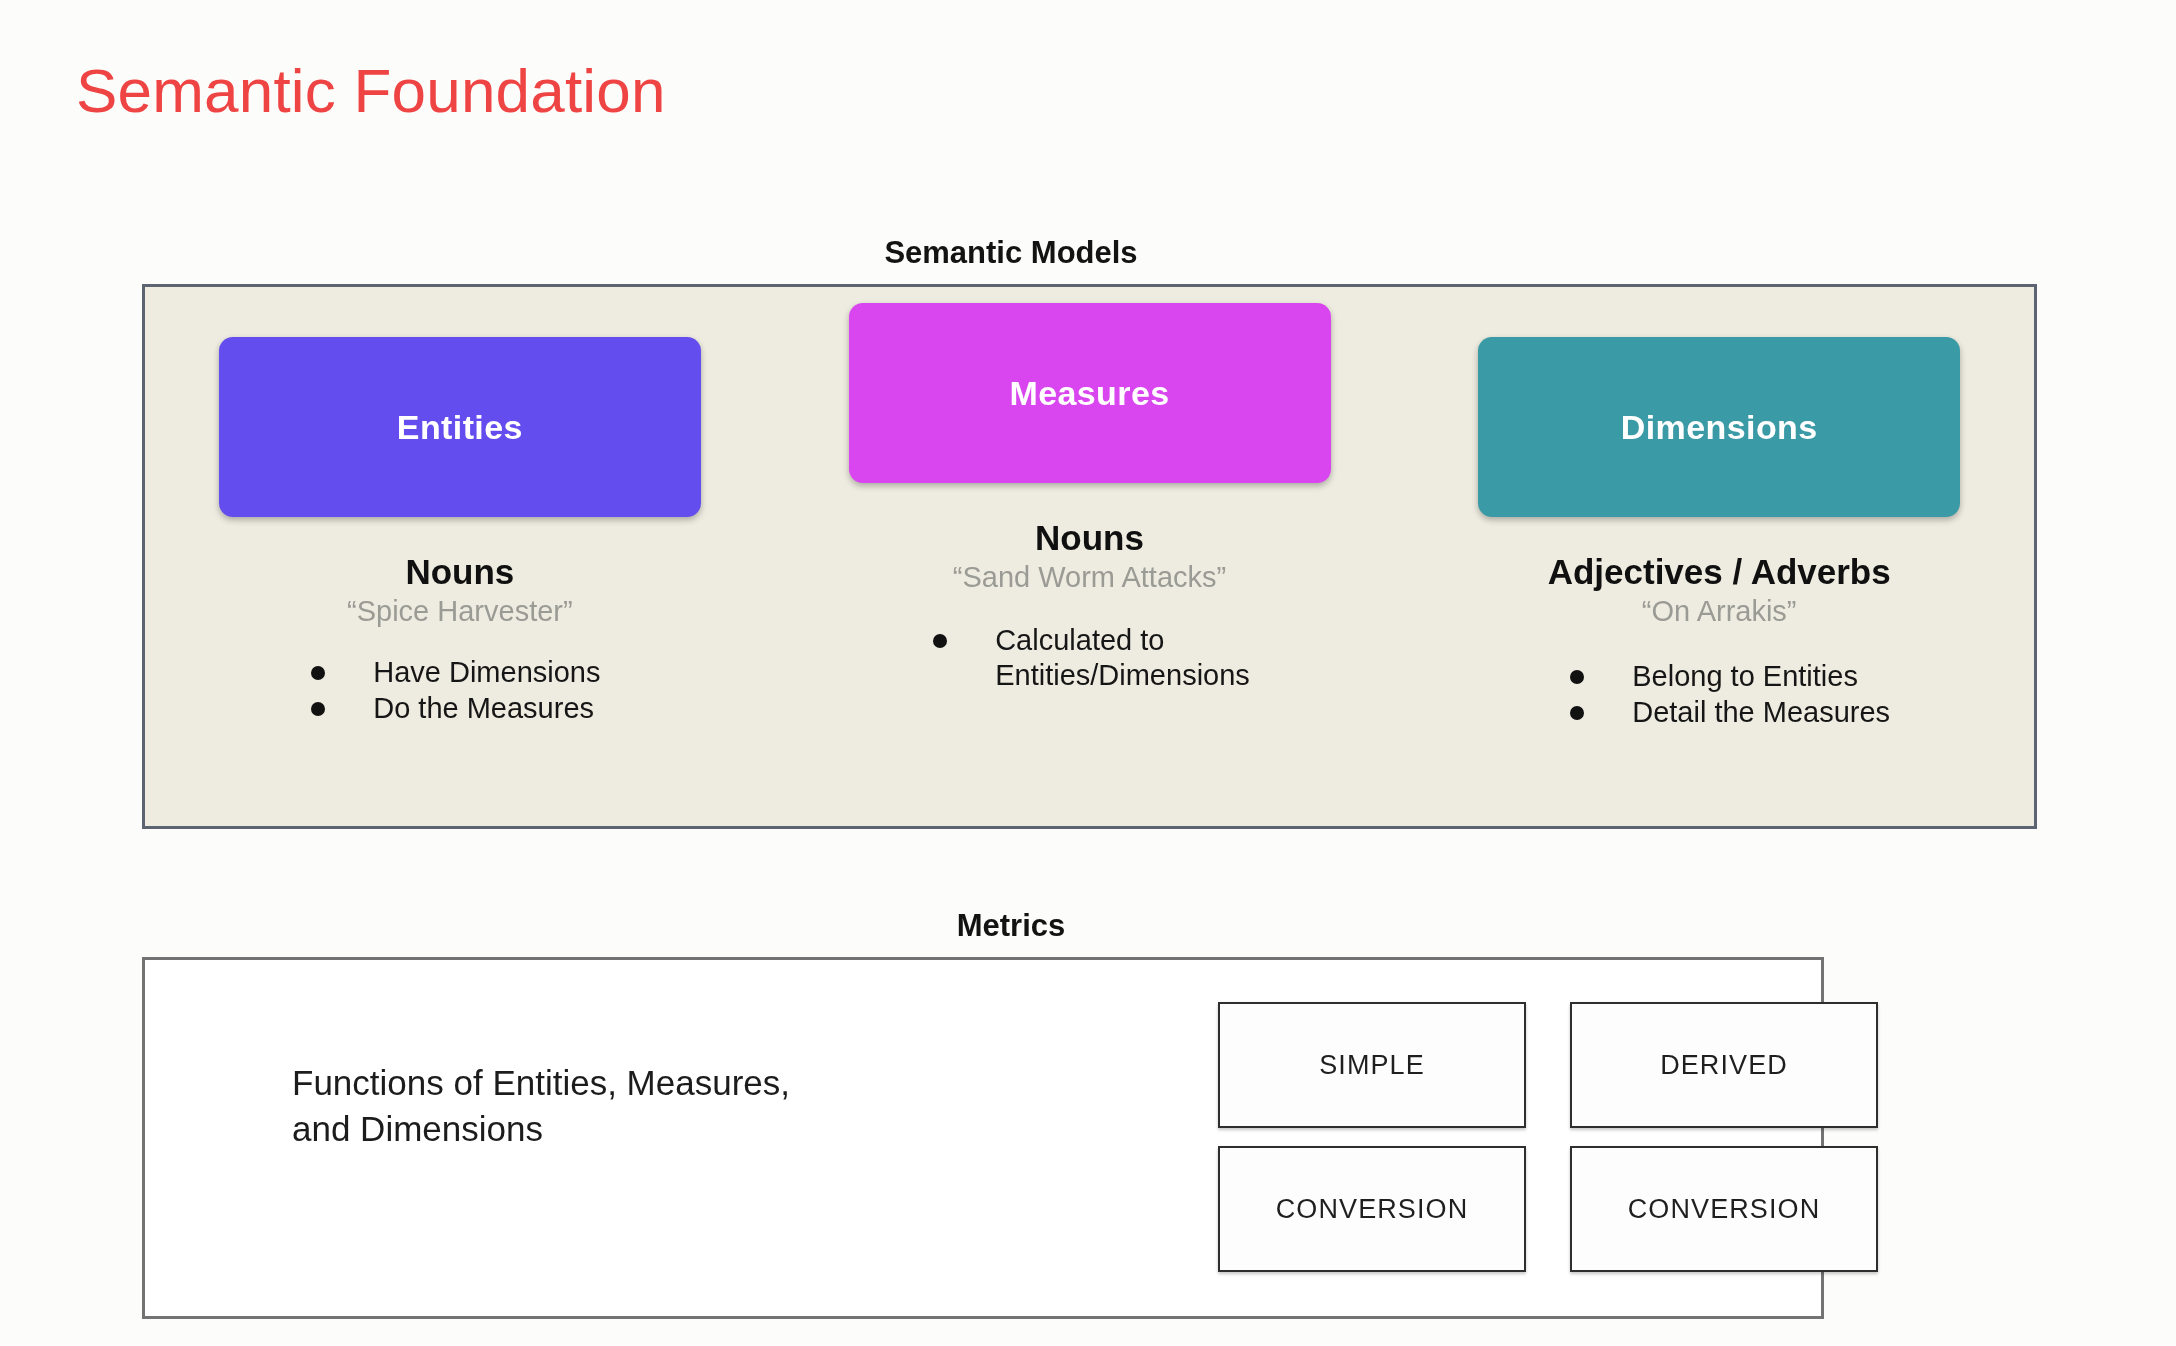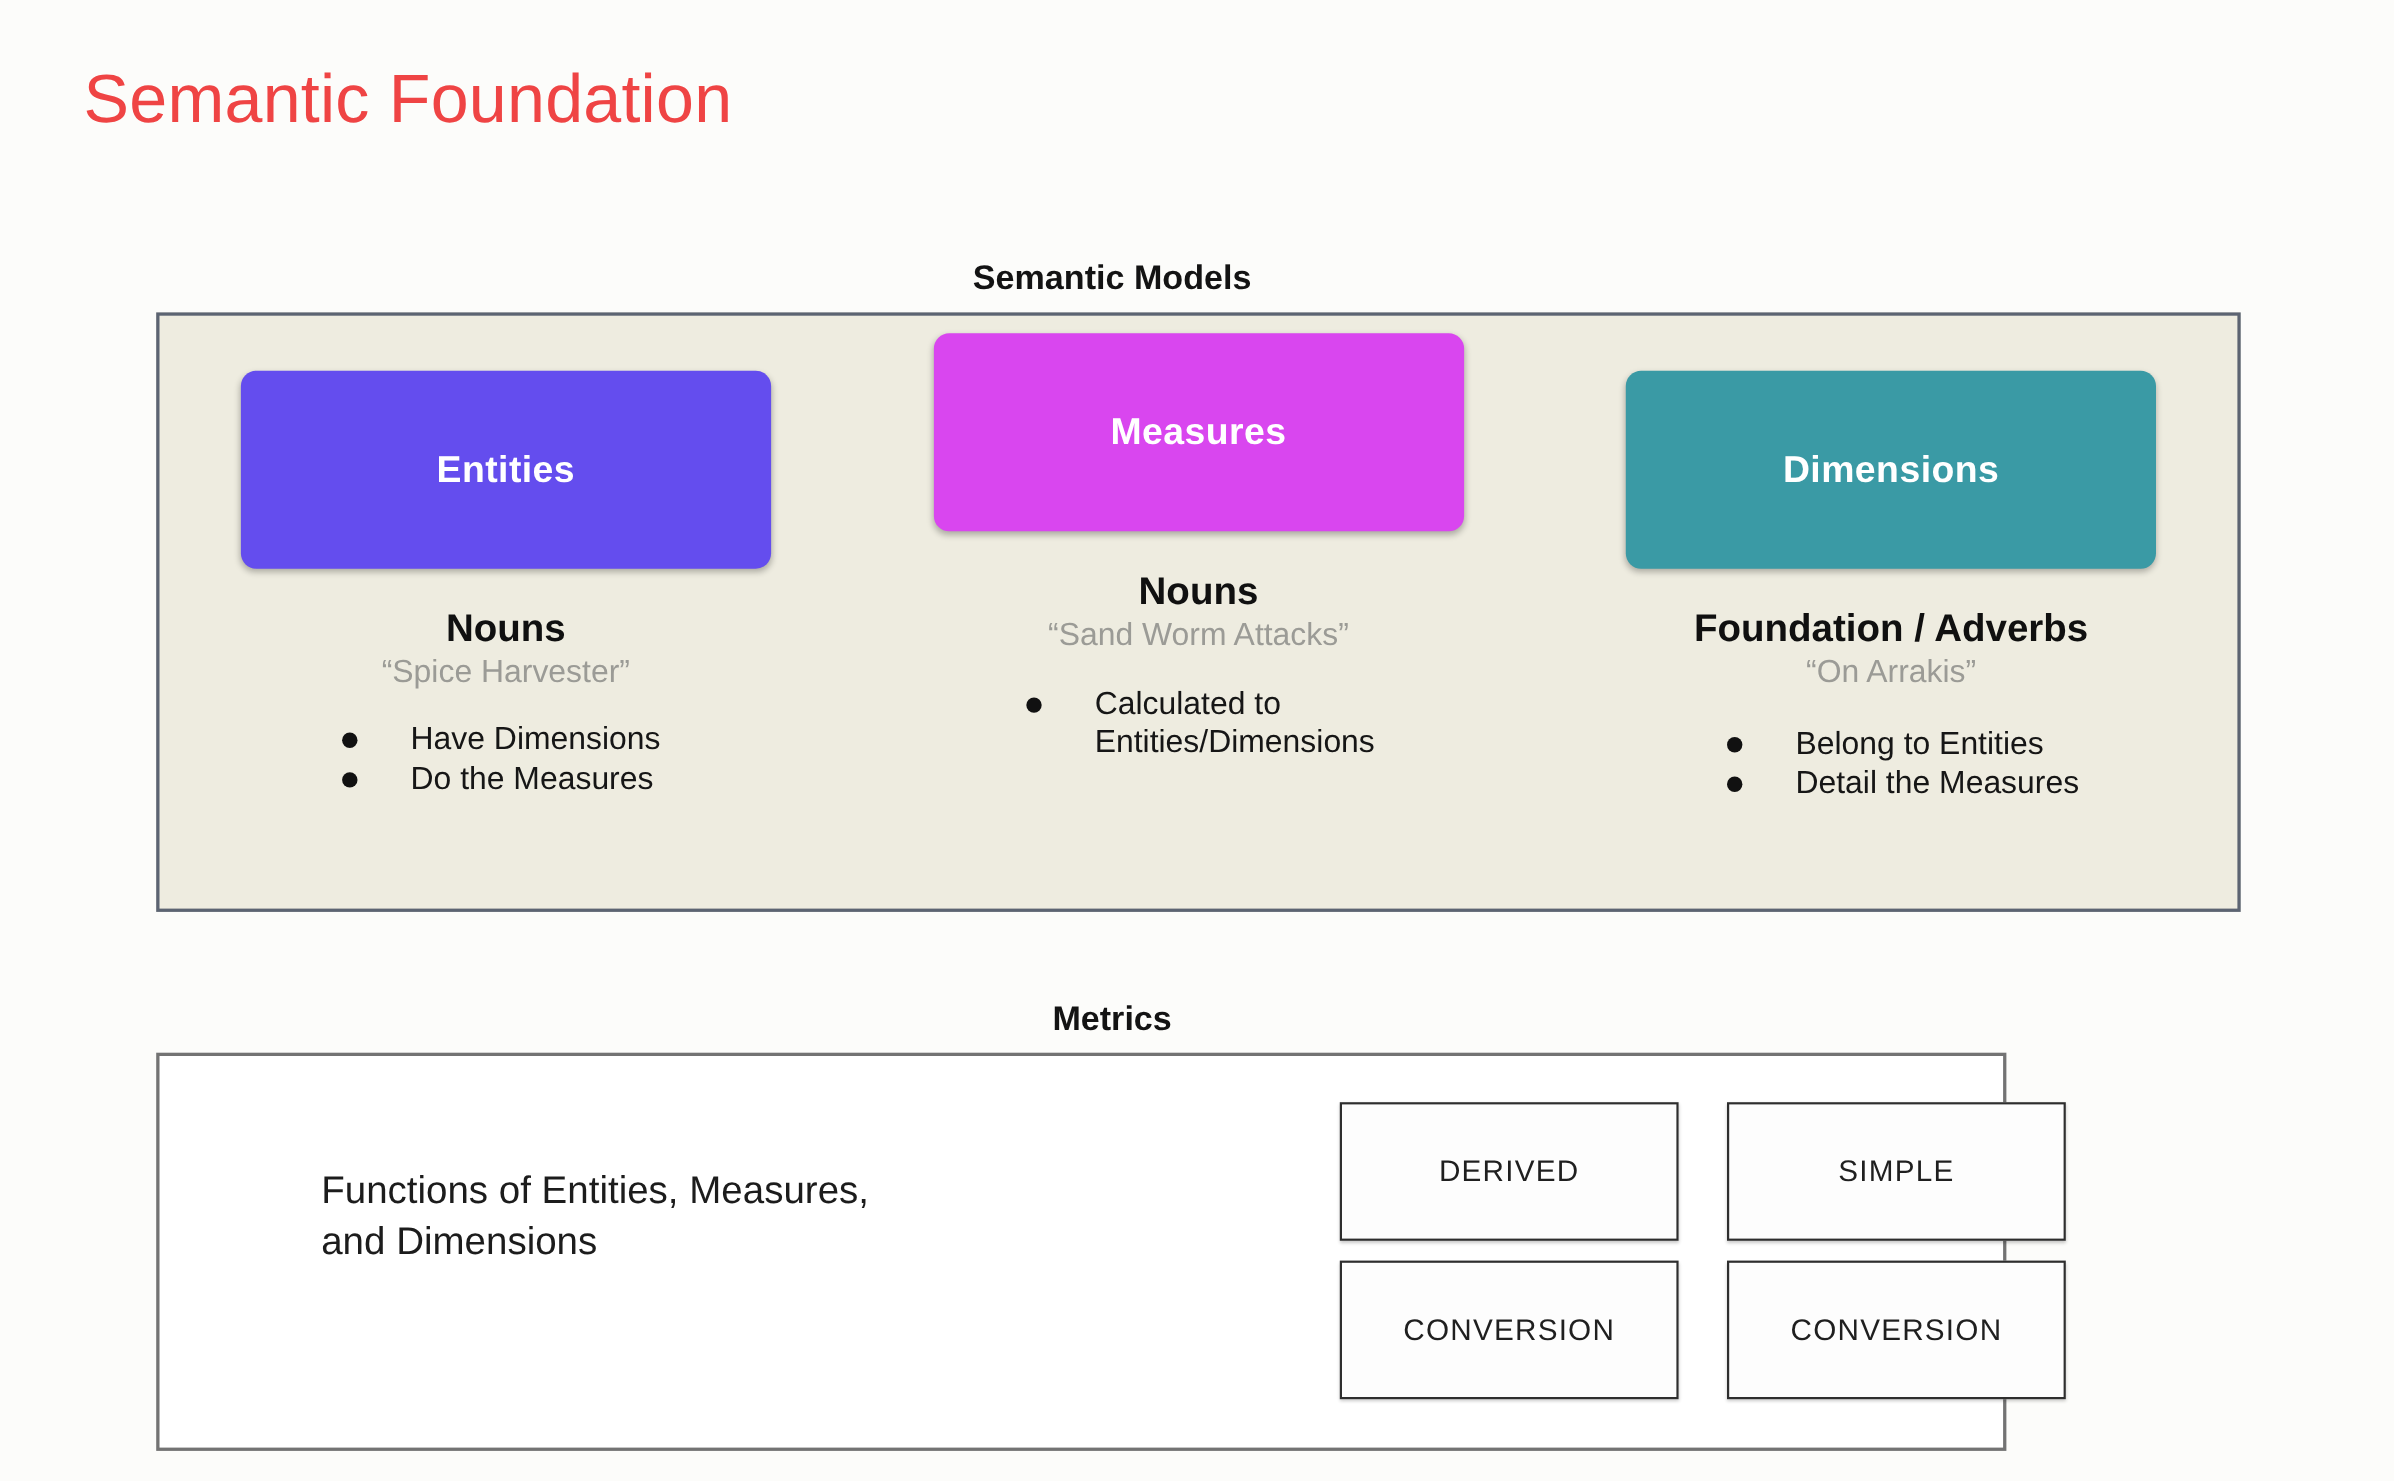--- a/index.html
+++ b/index.html
@@ -232,21 +232,21 @@
         <li>
           <span class="dot"></span>
           <span class="bullet-text">Calculated to
 Entities/Dimensions</span>
         </li>
       </ul>
     </div>
 
     <div class="sm-col col-dimensions">
       <div class="sm-card dimensions">Dimensions</div>
-      <div class="sm-partofspeech">Foundation / Adverbs</div>
+      <div class="sm-partofspeech">Adjectives / Adverbs</div>
       <div class="sm-example">“On Arrakis”</div>
       <ul class="sm-bullets">
         <li>
           <span class="dot"></span>
           <span class="bullet-text">Belong to Entities</span>
         </li>
         <li>
           <span class="dot"></span>
           <span class="bullet-text">Detail the Measures</span>
         </li>
@@ -257,19 +257,19 @@
 </div>
 
 <div class="section-heading" id="metrics-heading">Metrics</div>
 
 <div id="metrics-panel">
 
   <div id="metrics-description">Functions of Entities, Measures,
 and Dimensions</div>
 
   <div id="metrics-type-grid">
+    <div class="metric-type-box">SIMPLE</div>
     <div class="metric-type-box">DERIVED</div>
-    <div class="metric-type-box">SIMPLE</div>
     <div class="metric-type-box">CONVERSION</div>
     <div class="metric-type-box">CONVERSION</div>
   </div>
 
 </div>
 
 </body></html>

